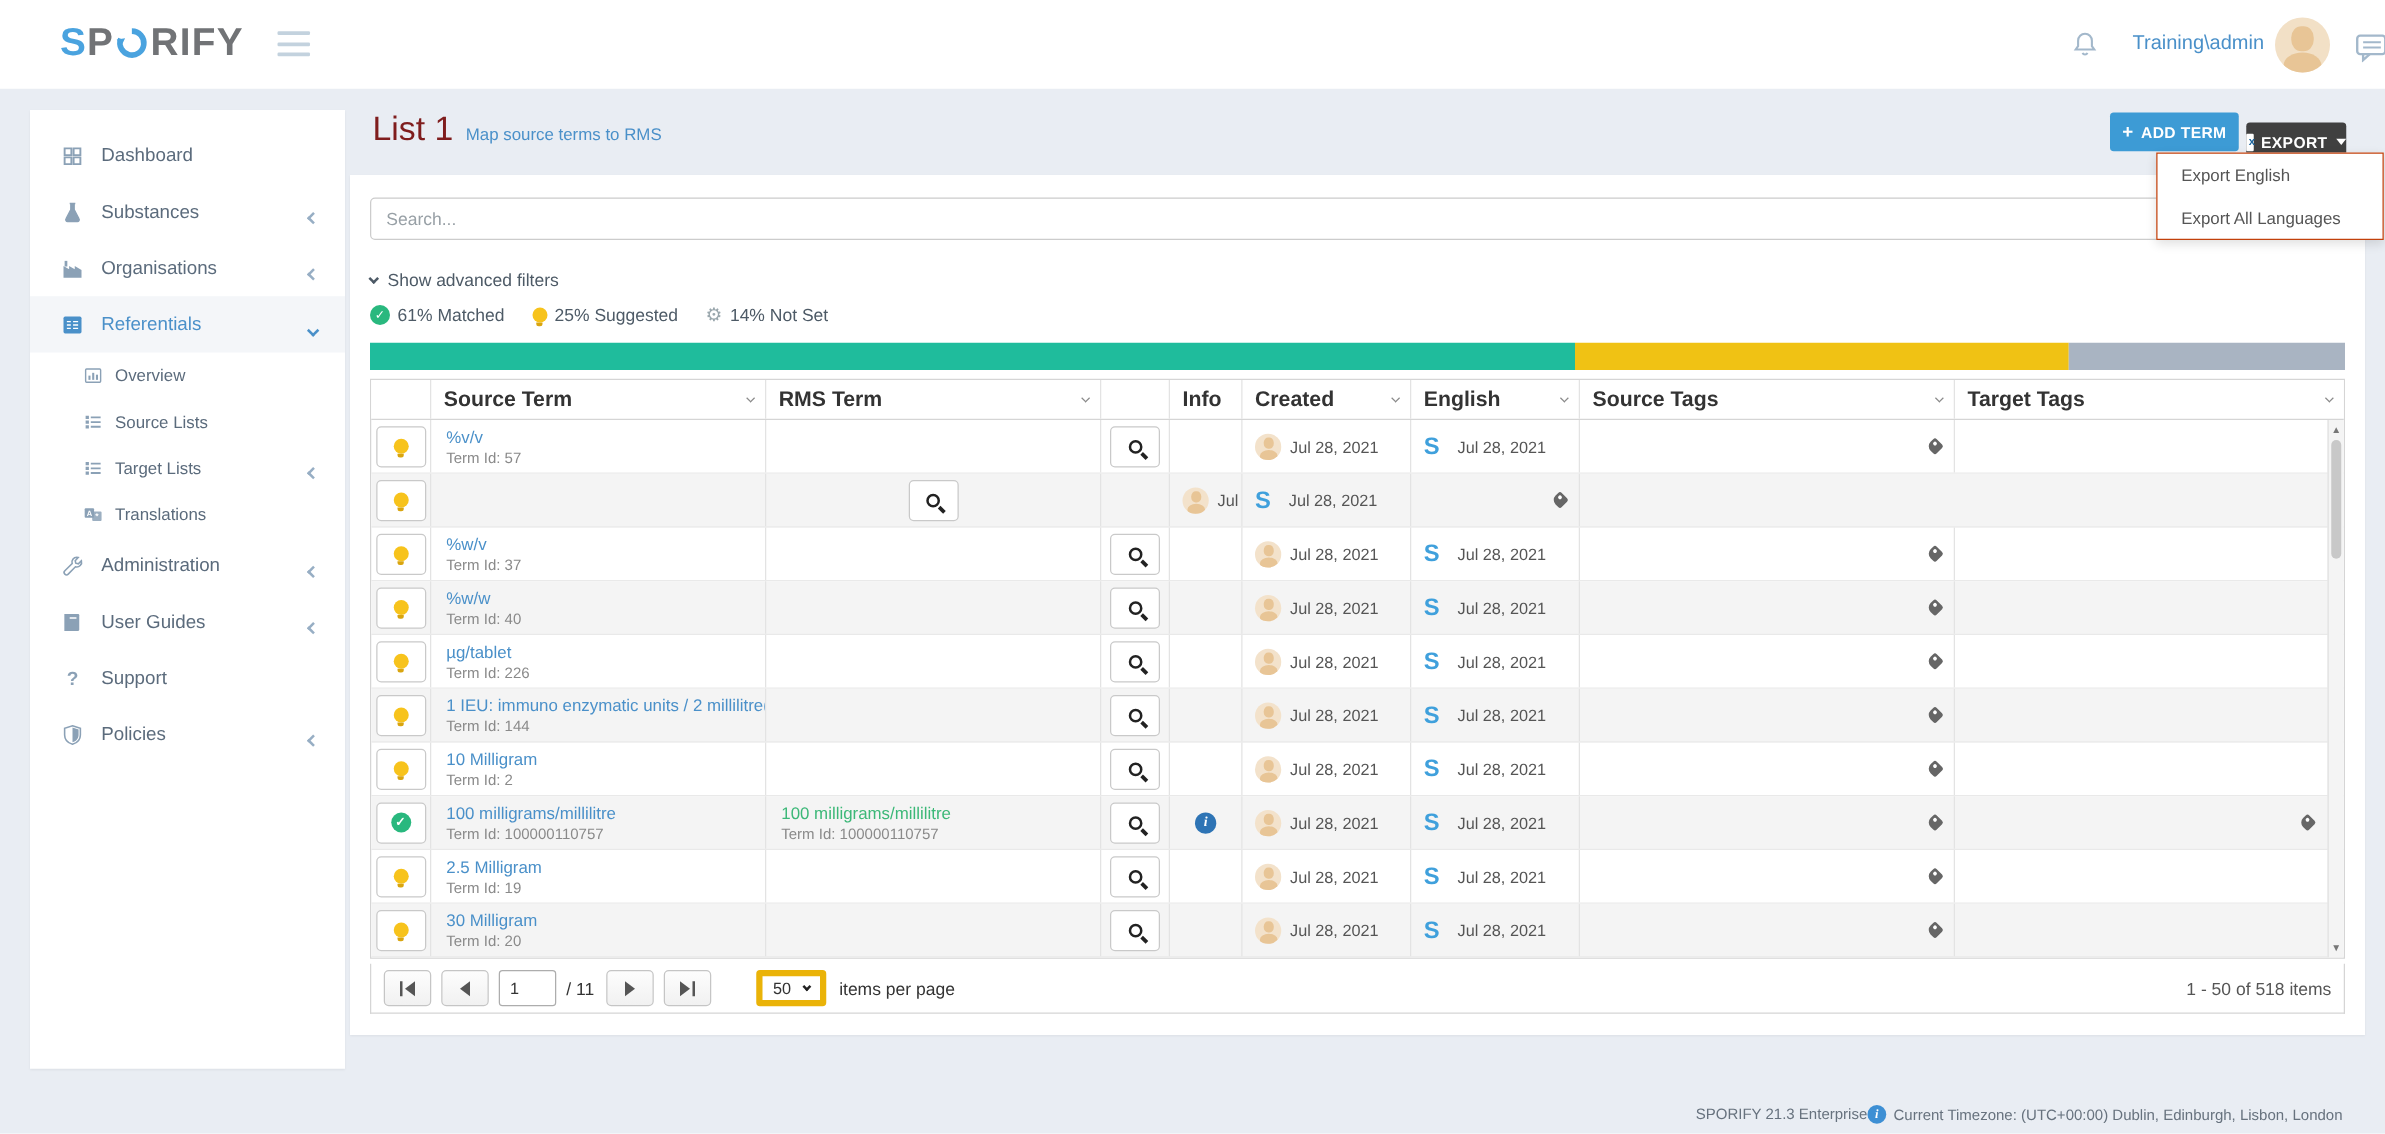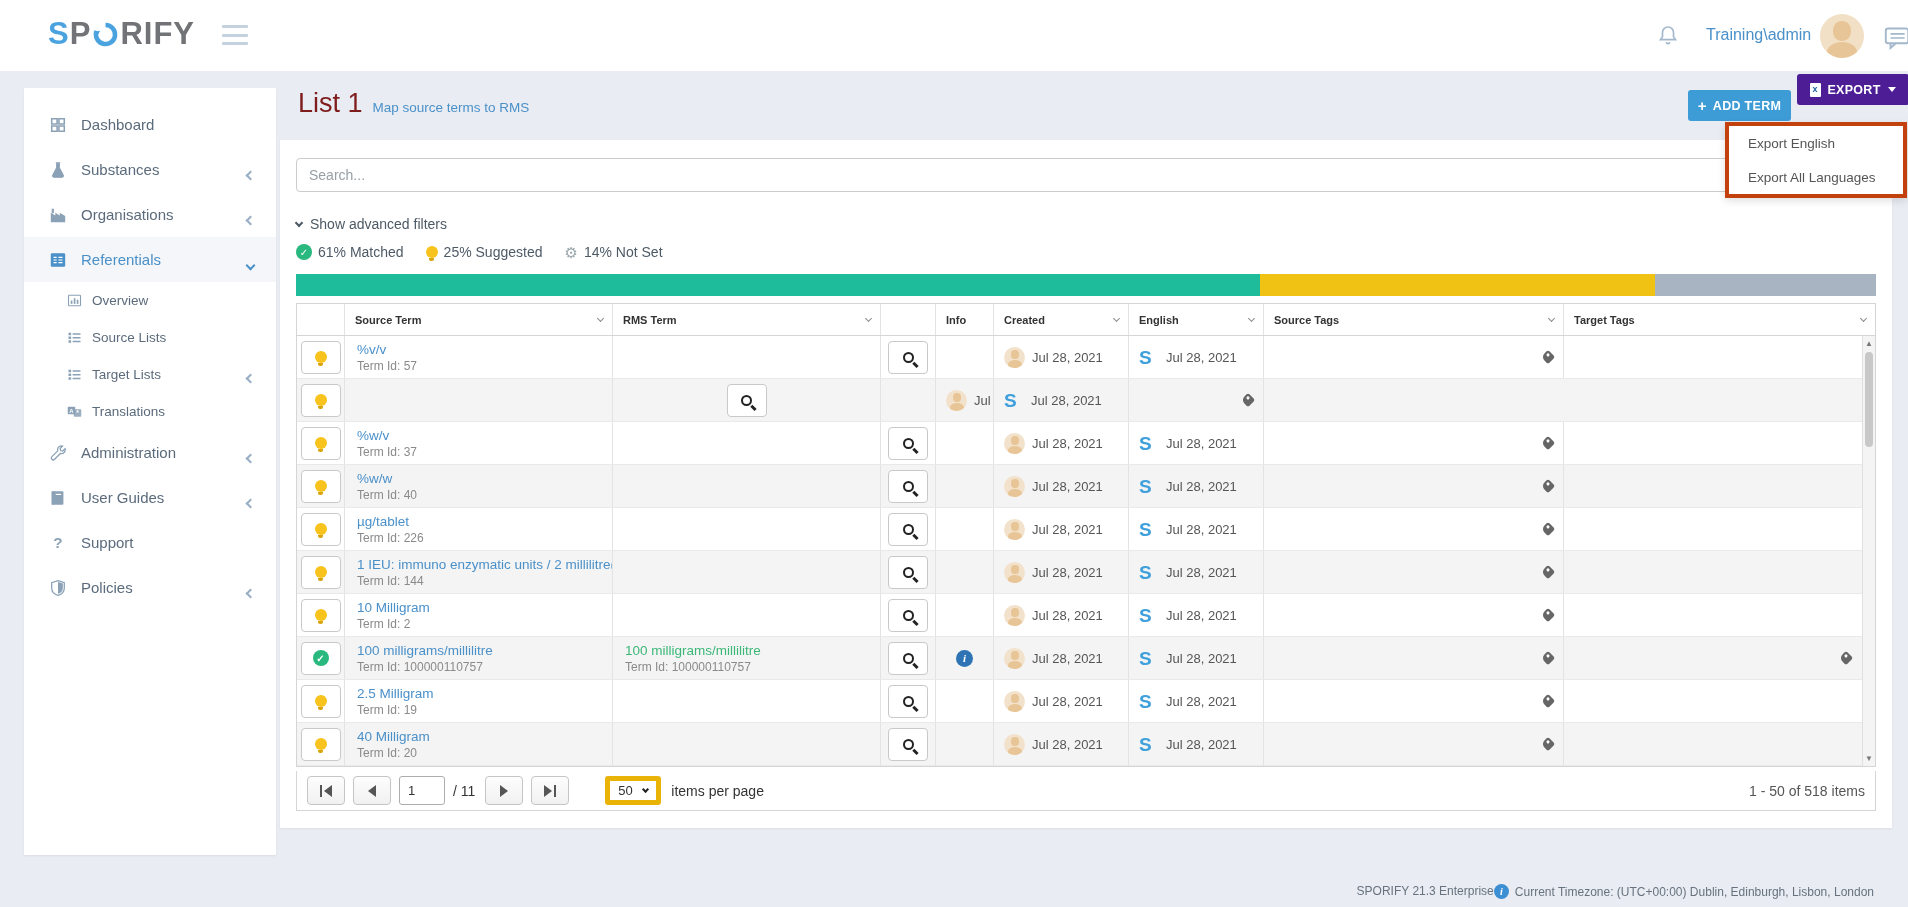--- a/index.html
+++ b/index.html
@@ -35,26 +35,26 @@
   .chev.down { transform:rotate(45deg); }
   .side-item .chev-wrap { position:absolute; right:22px; top:50%; margin-top:-5px; }
   .side-item.active .chev { border-color:#4a90c9; }
 
   
   .page-title-row { position:absolute; left:298px; top:88px; display:flex; align-items:baseline; }
   .page-title { font-size:27px; color:#7f1d1d; font-weight:400; }
   .page-subtitle { font-size:13.5px; color:#4a90c9; margin-left:10px; }
   .btn { display:inline-flex; align-items:center; justify-content:center; height:31px; border:none; border-radius:3px; color:#fff; font-size:12.5px; font-weight:bold; letter-spacing:.3px; cursor:pointer; font-family:inherit; }
   .btn-add { position:absolute; left:1688px; top:90px; width:103px; background:#3d9bd5; }
-  .btn-export { position:absolute; left:1797px; top:74px; width:112px; background:#4c1d95; }
+  .btn-export { position:absolute; left:1797px; top:98px; width:80px; background:#404040; }
   .plus { font-size:15px; margin-right:6px; font-weight:bold; }
   .caret { display:inline-block; margin-left:7px; width:0; height:0; border-left:4px solid transparent; border-right:4px solid transparent; border-top:5px solid #fff; }
   .xls { display:inline-block; position:relative; width:11px; height:14px; background:#fff; border-radius:1px; margin-right:6px; }
   .xls::after { content:"x"; position:absolute; left:2px; top:1px; font-size:9px; color:#1a639c; font-weight:bold; }
-  .export-menu { position:absolute; left:1725px; top:122px; width:182px; background:#fff; border:4px solid #c2410c; box-shadow:0 3px 8px rgba(0,0,0,.12); z-index:20; }
+  .export-menu { position:absolute; left:1725px; top:122px; width:182px; background:#fff; border:1px solid #c2410c; box-shadow:0 3px 8px rgba(0,0,0,.12); z-index:20; }
   .export-menu .mi { height:34px; display:flex; align-items:center; padding-left:19px; font-size:13.5px; color:#555; cursor:pointer; }
 
   
   .card { position:absolute; left:280px; top:140px; width:1612px; height:688px; background:#fff; box-shadow:0 1px 2px rgba(0,0,0,.06); }
   .card-inner { position:relative; width:100%; height:100%; padding:18px 16px; }
   .search { position:absolute; left:16px; top:18px; width:1580px; height:34px; border:1px solid #ccc; border-radius:4px; padding:0 12px; font-size:14px; color:#333; font-family:inherit; }
   .search::placeholder { color:#98a0a6; }
   .adv-filter { position:absolute; left:16px; top:76px; display:flex; align-items:center; font-size:14px; color:#4d5a66; cursor:pointer; }
   .adv-filter .chev { width:6px; height:6px; border-color:#4d5a66; margin-right:8px; margin-top:-3px; }
 
@@ -66,21 +66,21 @@
   .bulb::after { content:""; position:absolute; left:3.5px; bottom:-3px; width:5px; height:3.5px; background:#d9a50f; border-radius:0 0 2px 2px; }
   .gear { color:#9aa7ad; font-size:15px; line-height:1; }
 
   .progressbar { position:absolute; left:16px; top:134px; width:1580px; height:22px; display:flex; overflow:hidden; }
   .progressbar span { height:100%; }
 
   
   .grid { position:absolute; left:16px; top:163px; width:1580px; border:1px solid #d5d5d5; background:#fff; }
   .grow, .ghead { display:grid; grid-template-columns:48px 268px 268px 55px 58px 135px 135px 300px 1fr; }
   .ghead { height:32px; border-bottom:1px solid #d5d5d5; background:#fff; }
-  .hcell { position:relative; display:flex; align-items:center; padding-left:10px; font-size:11px; font-weight:bold; color:#333; border-right:1px solid #e3e3e3; }
+  .hcell { position:relative; display:flex; align-items:center; padding-left:10px; font-size:17px; font-weight:bold; color:#333; border-right:1px solid #e3e3e3; }
   .hcell:last-child { border-right:none; }
   .hcell .hchev { position:absolute; right:9px; width:5px; height:5px; border-color:#8b8b8b; border-width:1.5px; margin-top:-2px; }
   .rows-viewport { position:relative; height:430px; overflow:hidden; }
   .grow { height:43px; border-bottom:1px solid #e9e9e9; }
   .grow:nth-child(even) { background:#f4f4f4; }
   .cell { position:relative; display:flex; align-items:center; border-right:1px solid #e3e3e3; overflow:hidden; }
   .cell:last-child { border-right:none; }
   .icon-btn { display:flex; align-items:center; justify-content:center; width:40px; height:33px; background:#fff; border:1px solid #c9c9c9; border-radius:4px; cursor:pointer; }
   .c-status { justify-content:center; }
   .c-source, .c-rms { flex-direction:column; align-items:flex-start; justify-content:center; padding-left:12px; }
@@ -713,21 +713,21 @@
     </div>
   </div>
             <div class="grow">
     <div class="cell c-status">
       <button class="icon-btn">
         <span class="bulb"></span>
 
       </button>
     </div>
     <div class="cell c-source">
-      <a class="term-link">40 Milligram</a>
+      <a class="term-link">30 Milligram</a>
       <div class="term-id">Term Id: 20</div>
     </div>
     <div class="cell c-rms">
       <a class="term-link rms"></a>
       <div class="term-id"></div>
     </div>
     <div class="cell c-mag">
       <button class="icon-btn">
                   <span class="mag"></span>
                 </button>

